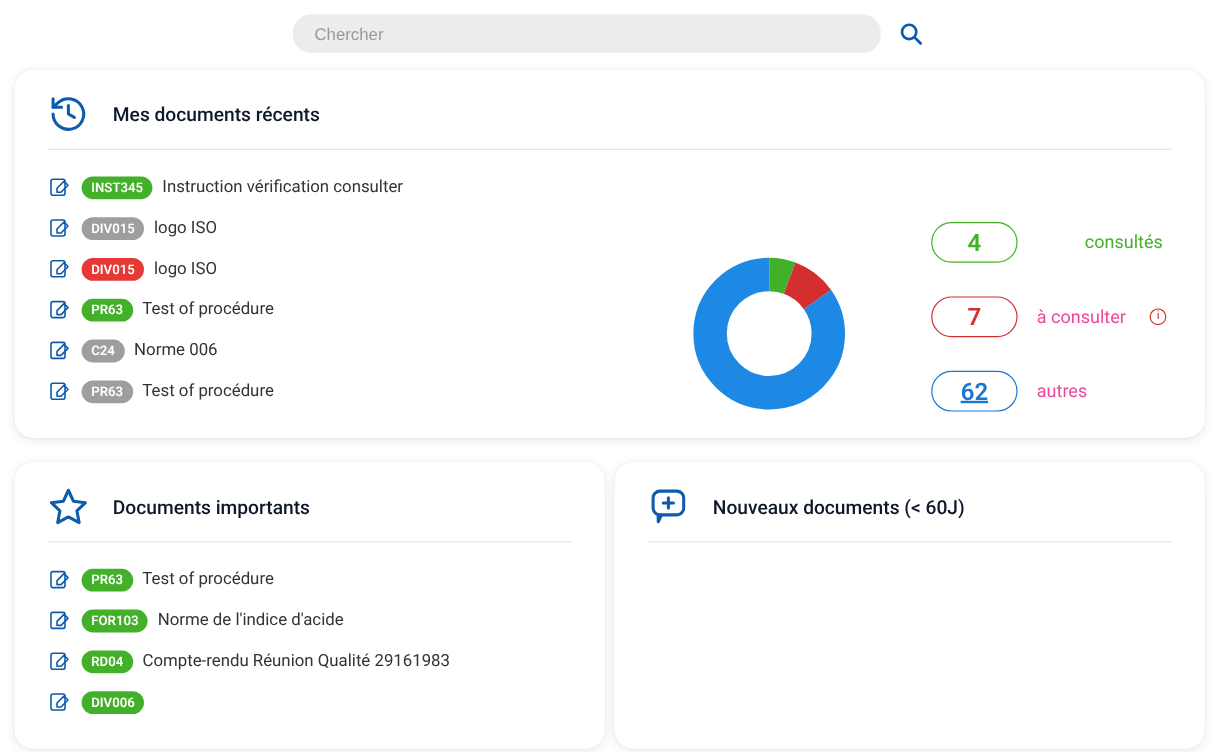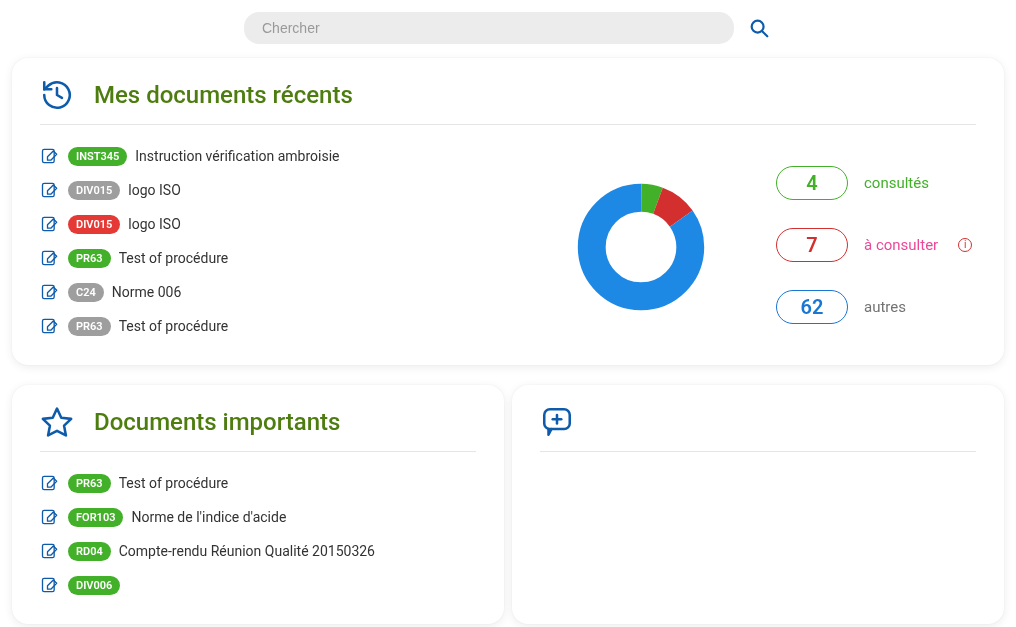--- a/index.html
+++ b/index.html
@@ -43,22 +43,22 @@
   }
   .card-header {
     display: flex;
     align-items: center;
     gap: 20px;
     border-bottom: 1px solid #e5e5e5;
     padding-bottom: 12px;
     margin-bottom: 14px;
   }
   .card-title {
-    color: #4d7c0f;
-    font-size: 24px;
+    color: #0f172a;
+    font-size: 16px;
     font-weight: 500;
   }
   .doc-item {
     display: flex;
     align-items: center;
     gap: 8px;
     padding: 7px 0;
     font-size: 14px;
     color: #333;
     cursor: pointer;
@@ -71,21 +71,21 @@
     font-weight: 600;
     padding: 2px 8px;
     border-radius: 10px;
     line-height: 15px;
   }
   .tag-green { background: #43b02a; }
   .tag-gray  { background: #9e9e9e; }
   .tag-red   { background: #e53935; }
   .recent-body {
     display: flex;
-    align-items: center;
+    align-items: flex-end;
     gap: 20px;
   }
   .recent-list { flex: 1; }
   .donut-area {
     display: flex;
     align-items: center;
     justify-content: center;
     width: 230px;
     padding-top: 12px;
   }
@@ -107,25 +107,25 @@
     border-radius: 17px;
     border: 1.6px solid;
     display: inline-flex;
     align-items: center;
     justify-content: center;
     font-size: 20px;
     font-weight: 600;
   }
   .stat-green { border-color: #43b02a; color: #43b02a; }
   .stat-red   { border-color: #d32f2f; color: #d32f2f; }
-  .stat-blue  { border-color: #1976d2; color: #1976d2; }
+  .stat-blue  { border-color: #1976d2; color: #1976d2; text-decoration: underline; }
   .stat-label { font-size: 15px; }
-  .lbl-green { color: #43b02a; }
+  .lbl-green { color: #43b02a; margin-left: 40px; }
   .lbl-red   { color: #ec4899; }
-  .lbl-blue  { color: #737373; }
+  .lbl-blue  { color: #ec4899; }
   .info-circle {
     display: inline-flex;
     align-items: center;
     justify-content: center;
     width: 14px; height: 14px;
     border: 1.4px solid #d32f2f;
     border-radius: 50%;
     font-size: 10px;
     color: #d32f2f;
     margin-left: 4px;
@@ -163,21 +163,21 @@
     <div class="card-title">Mes documents récents</div>
   </div>
   <div class="recent-body">
     <div class="recent-list" id="recent-list">
         <div class="doc-item">
           <svg class="edit-icon" width="20" height="20" viewBox="0 0 24 24" fill="none" stroke="#0d5baa" stroke-width="1.6" stroke-linecap="round" stroke-linejoin="round">
             <rect x="3" y="4" width="14" height="16" rx="2"></rect>
             <path d="M16 6l4 4-7 7H9v-4l7-7z"></path>
           </svg>
           <span class="tag tag-green">INST345</span>
-          <span>Instruction vérification ambroisie</span>
+          <span>Instruction vérification consulter</span>
         </div>
         <div class="doc-item">
           <svg class="edit-icon" width="20" height="20" viewBox="0 0 24 24" fill="none" stroke="#0d5baa" stroke-width="1.6" stroke-linecap="round" stroke-linejoin="round">
             <rect x="3" y="4" width="14" height="16" rx="2"></rect>
             <path d="M16 6l4 4-7 7H9v-4l7-7z"></path>
           </svg>
           <span class="tag tag-gray">DIV015</span>
           <span>logo ISO</span>
         </div>
         <div class="doc-item">
@@ -264,35 +264,36 @@
           </svg>
           <span class="tag tag-green">FOR103</span>
           <span>Norme de l'indice d'acide</span>
         </div>
         <div class="doc-item">
           <svg class="edit-icon" width="20" height="20" viewBox="0 0 24 24" fill="none" stroke="#0d5baa" stroke-width="1.6" stroke-linecap="round" stroke-linejoin="round">
             <rect x="3" y="4" width="14" height="16" rx="2"></rect>
             <path d="M16 6l4 4-7 7H9v-4l7-7z"></path>
           </svg>
           <span class="tag tag-green">RD04</span>
-          <span>Compte-rendu Réunion Qualité 20150326</span>
+          <span>Compte-rendu Réunion Qualité 29161983</span>
         </div>
         <div class="doc-item">
           <svg class="edit-icon" width="20" height="20" viewBox="0 0 24 24" fill="none" stroke="#0d5baa" stroke-width="1.6" stroke-linecap="round" stroke-linejoin="round">
             <rect x="3" y="4" width="14" height="16" rx="2"></rect>
             <path d="M16 6l4 4-7 7H9v-4l7-7z"></path>
           </svg>
           <span class="tag tag-green">DIV006</span>
         </div>
       </div>
   </div>
 
   <div class="card">
     <div class="card-header">
       <svg width="34" height="34" viewBox="0 0 24 24" fill="none" stroke="#0d5baa" stroke-width="1.8" stroke-linecap="round" stroke-linejoin="round">
         <rect x="3" y="3" width="18" height="14" rx="4"></rect>
         <path d="M8 17l-2 4v-4"></path>
         <line x1="12" y1="7" x2="12" y2="13"></line>
         <line x1="9" y1="10" x2="15" y2="10"></line>
       </svg>
+      <div class="card-title">Nouveaux documents (&lt; 60J)</div>
     </div>
   </div>
 </div>
 
 </body></html>

